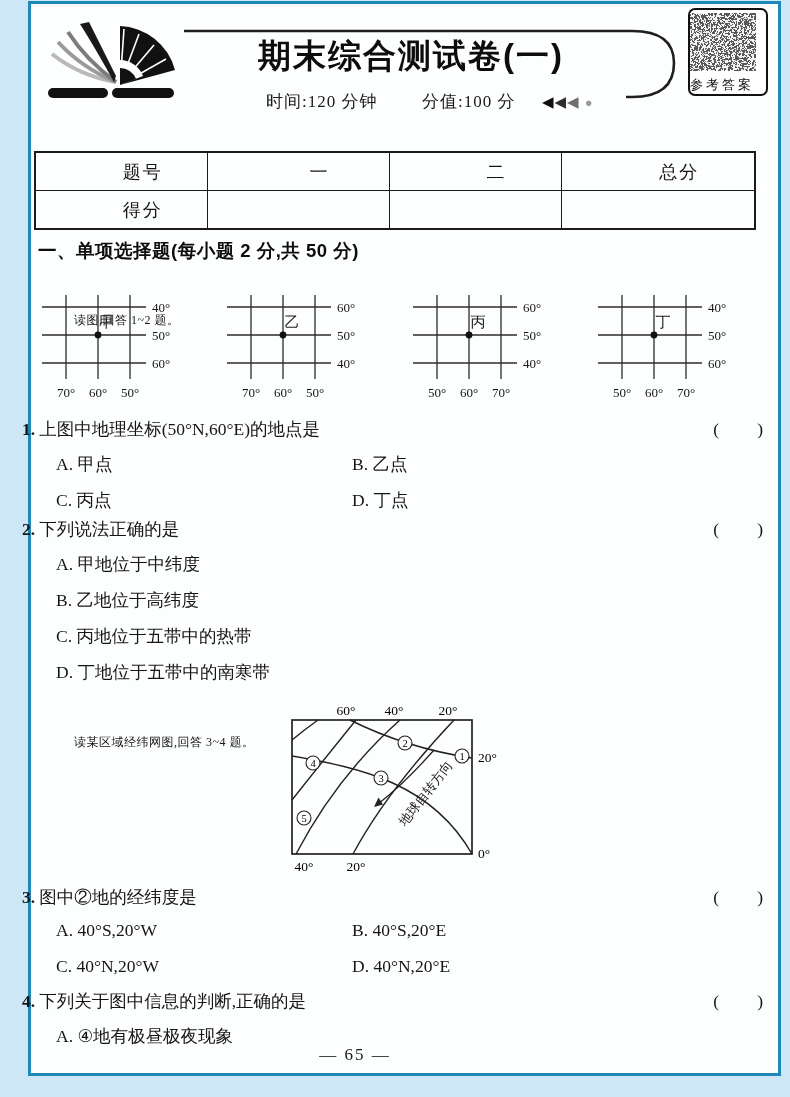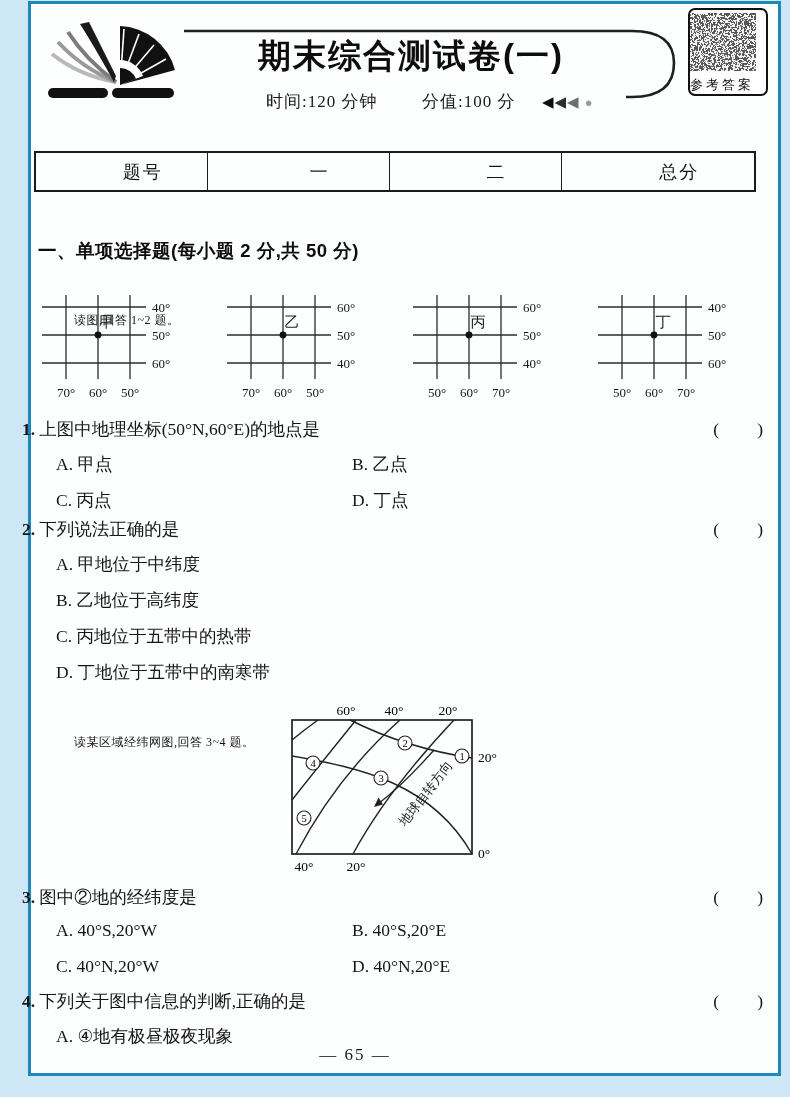--- a/index.html
+++ b/index.html
@@ -131,20 +131,26 @@
       <col style="width:172px">
       <col style="width:182px">
       <col style="width:172px">
     </colgroup>
   <tbody>
       <tr>
     <td>题号</td>
     <td>一</td>
     <td>二</td>
     <td>总分</td>
+  </tr>
+  <tr>
+    <td>得分</td>
+    <td></td>
+    <td></td>
+    <td></td>
   </tr>
 </tbody>
   </table>
 
 <div class="abs secHeading" style="left:38px;top:238px;">一、单项选择题(每小题 2 分,共 50 分)</div>
 <div class="abs lead" style="left:74px;top:267px;">读图,回答 1~2 题。</div>
 
 <div class="abs" style="left:34px;top:291px;width:732px;display:flex;justify-content:space-between;">
     <svg width="176" height="114" viewBox="0 0 176 114">
       <line x1="32" y1="4" x2="32" y2="88" stroke="#2b2b2b" stroke-width="1.3"></line>

